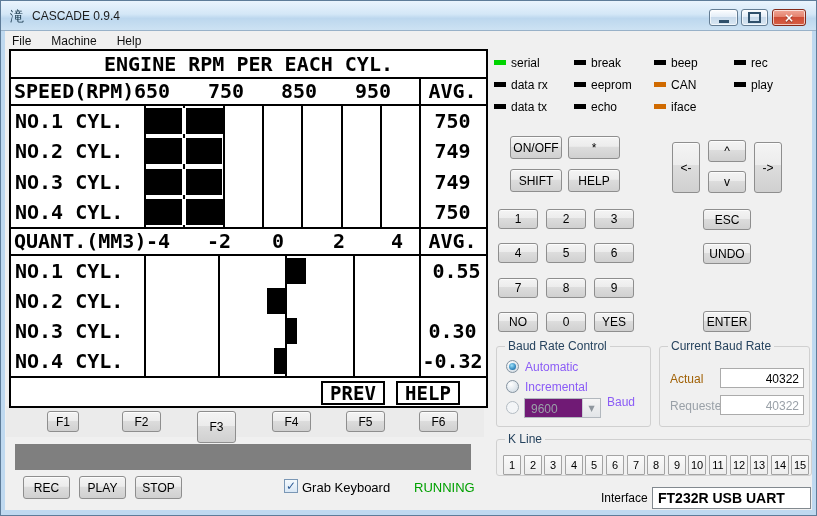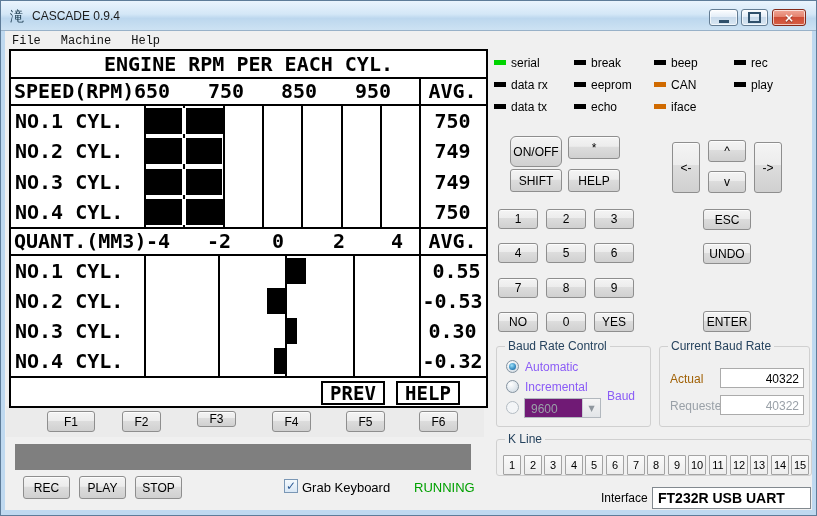--- a/index.html
+++ b/index.html
@@ -16,21 +16,21 @@
   .wbtn{position:absolute;top:8px;height:17px;border:1px solid #637c93;border-radius:3px;
     background:linear-gradient(#fdfeff,#e3edf7 45%,#c8daeb 50%,#d9e7f3);
     box-shadow:inset 0 0 0 1px rgba(255,255,255,.65);box-sizing:border-box;
     display:flex;align-items:center;justify-content:center;}
   .wbtn.close{background:linear-gradient(#f0a696,#e4836f 45%,#ce4c35 50%,#d65f45);border-color:#842a1a;}
   .glyph-min{width:10px;height:3px;background:#30506b;margin-top:7px;}
   .glyph-max{width:9px;height:7px;border:2px solid #30506b;}
   .glyph-close{color:#fff;font-size:12px;font-weight:bold;line-height:14px;
     text-shadow:0 1px 1px rgba(0,0,0,.4);font-family:"DejaVu Sans",sans-serif;}
   
-  #menubar{position:absolute;left:1px;top:30px;width:654px;height:18px;background:#f0f0f0;font-family:Liberation Mono, monospace;}
+  #menubar{position:absolute;left:1px;top:30px;width:654px;height:18px;background:#f0f0f0;}
   .menu-item{display:inline-block;padding:2px 10px 0 10px;font-size:12px;color:#111;height:16px;}
   
   .frame{position:absolute;background:#bfd9f0;}
   
   #lcd{position:absolute;left:8px;top:48px;width:475px;height:355px;background:#fff;
     border:2px solid #000;font-family:"DejaVu Sans Mono",monospace;font-weight:bold;color:#000;}
   #lcd div{position:absolute;box-sizing:border-box;}
   .hline,.vline{background:#000;}
   .lcd-title{font-size:20px;line-height:26px;text-align:center;white-space:pre;}
   .lcd-htext{font-size:20px;line-height:25px;white-space:pre;}
@@ -152,21 +152,20 @@
       <div class="lcd-tick" style="left: 408px; top: 178px; width: 67px; height: 25px;">AVG.</div>
       <div class="vline" style="left: 133px; top: 205px; width: 2px; height: 120px;"></div>
       <div class="vline" style="left: 207px; top: 205px; width: 2px; height: 120px;"></div>
       <div class="vline" style="left: 274px; top: 205px; width: 2px; height: 120px;"></div>
       <div class="vline" style="left: 342px; top: 205px; width: 2px; height: 120px;"></div>
       <div class="lcd-label" style="left: 4px; top: 205px; width: 128px; height: 30px;">NO.1 CYL.</div>
       <div class="bar" style="left: 276px; top: 207px; width: 19px; height: 26px;"></div>
       <div class="lcd-avg" style="left: 408px; top: 205px; width: 75px; height: 30px;">0.55</div>
       <div class="lcd-label" style="left: 4px; top: 235px; width: 128px; height: 30px;">NO.2 CYL.</div>
       <div class="bar" style="left: 256px; top: 237px; width: 18px; height: 26px;"></div>
-      <div class="lcd-avg" style="left: 408px; top: 235px; width: 67px; height: 30px;">-0.53</div>
       <div class="lcd-label" style="left: 4px; top: 265px; width: 128px; height: 30px;">NO.3 CYL.</div>
       <div class="bar" style="left: 276px; top: 267px; width: 10px; height: 26px;"></div>
       <div class="lcd-avg" style="left: 408px; top: 265px; width: 67px; height: 30px;">0.30</div>
       <div class="lcd-label" style="left: 4px; top: 295px; width: 128px; height: 30px;">NO.4 CYL.</div>
       <div class="bar" style="left: 263px; top: 297px; width: 11px; height: 26px;"></div>
       <div class="lcd-avg" style="left: 408px; top: 295px; width: 67px; height: 30px;">-0.32</div>
       <div class="lcd-btn" style="left: 310px; top: 330px; width: 64px; height: 24px;">PREV</div>
       <div class="lcd-btn" style="left: 385px; top: 330px; width: 64px; height: 24px;">HELP</div>
     </div>
 
@@ -182,21 +181,21 @@
     <span class="gb-label">Baud Rate Control</span>
     <span class="radio checked" style="left:9px;top:13px;"></span>
     <span class="radio-label" style="left:28px;top:13px;">Automatic</span>
     <span class="radio" style="left:9px;top:33px;"></span>
     <span class="radio-label" style="left:28px;top:33px;">Incremental</span>
     <span class="radio disabled" style="left:9px;top:54px;"></span>
     <div class="combo" style="left:27px;top:51px;width:77px;height:20px;">
       <span class="combo-text">9600</span>
       <span class="combo-arrow">▼</span>
     </div>
-    <span class="radio-label" style="left:110px;top:42px;">Baud</span>
+    <span class="radio-label" style="left:110px;top:48px;">Baud</span>
   </div>
 
   <div class="groupbox" id="current-baud-group" style="left:658px;top:345px;width:151px;height:81px;">
     <span class="gb-label">Current Baud Rate</span>
     <span class="label12" style="left:10px;top:25px;">Actual</span>
     <div class="field" style="left:60px;top:21px;width:84px;height:20px;">40322</div>
     <span class="label12 gray" style="left:10px;top:52px;">Requested</span>
     <div class="field gray" style="left:60px;top:48px;width:84px;height:20px;">40322</div>
   </div>
 
@@ -240,21 +239,21 @@
     <div class="led" style="left: 653px; top: 59px; background: rgb(0, 0, 0);"></div>
     <span class="led-label" style="left: 670px; top: 55px;">beep</span>
     <div class="led" style="left: 653px; top: 81px; background: rgb(208, 106, 0);"></div>
     <span class="led-label" style="left: 670px; top: 77px;">CAN</span>
     <div class="led" style="left: 653px; top: 103px; background: rgb(208, 106, 0);"></div>
     <span class="led-label" style="left: 670px; top: 99px;">iface</span>
     <div class="led" style="left: 733px; top: 59px; background: rgb(0, 0, 0);"></div>
     <span class="led-label" style="left: 750px; top: 55px;">rec</span>
     <div class="led" style="left: 733px; top: 81px; background: rgb(0, 0, 0);"></div>
     <span class="led-label" style="left: 750px; top: 77px;">play</span>
-    <div class="btn" style="left: 509px; top: 135px; width: 52px; height: 31px; border-radius: 6px;">ON/OFF</div>
+    <div class="btn" style="left: 509px; top: 135px; width: 52px; height: 23px;">ON/OFF</div>
     <div class="btn" style="left: 567px; top: 135px; width: 52px; height: 23px;">*</div>
     <div class="btn" style="left: 509px; top: 168px; width: 52px; height: 23px;">SHIFT</div>
     <div class="btn" style="left: 567px; top: 168px; width: 52px; height: 23px;">HELP</div>
     <div class="btn" style="left: 497px; top: 208px; width: 40px; height: 20px;">1</div>
     <div class="btn" style="left: 545px; top: 208px; width: 40px; height: 20px;">2</div>
     <div class="btn" style="left: 593px; top: 208px; width: 40px; height: 20px;">3</div>
     <div class="btn" style="left: 497px; top: 242px; width: 40px; height: 20px;">4</div>
     <div class="btn" style="left: 545px; top: 242px; width: 40px; height: 20px;">5</div>
     <div class="btn" style="left: 593px; top: 242px; width: 40px; height: 20px;">6</div>
     <div class="btn" style="left: 497px; top: 277px; width: 40px; height: 20px;">7</div>
@@ -263,22 +262,22 @@
     <div class="btn" style="left: 497px; top: 311px; width: 40px; height: 20px;">NO</div>
     <div class="btn" style="left: 545px; top: 311px; width: 40px; height: 20px;">0</div>
     <div class="btn" style="left: 593px; top: 311px; width: 40px; height: 20px;">YES</div>
     <div class="btn" style="left: 671px; top: 141px; width: 28px; height: 51px;">&lt;-</div>
     <div class="btn" style="left: 707px; top: 139px; width: 38px; height: 22px;">^</div>
     <div class="btn" style="left: 707px; top: 170px; width: 38px; height: 22px;">v</div>
     <div class="btn" style="left: 753px; top: 141px; width: 28px; height: 51px;">-&gt;</div>
     <div class="btn" style="left: 702px; top: 208px; width: 48px; height: 21px;">ESC</div>
     <div class="btn" style="left: 702px; top: 242px; width: 48px; height: 21px;">UNDO</div>
     <div class="btn" style="left: 702px; top: 310px; width: 48px; height: 21px;">ENTER</div>
-    <div class="btn" style="left: 46px; top: 410px; width: 48px; height: 21px;">F1</div>
+    <div class="btn" style="left: 46px; top: 410px; width: 32px; height: 21px;">F1</div>
     <div class="btn" style="left: 121px; top: 410px; width: 39px; height: 21px;">F2</div>
-    <div class="btn" style="left: 196px; top: 410px; width: 39px; height: 16px;">F3</div>
+    <div class="btn" style="left: 196px; top: 410px; width: 39px; height: 32px;">F3</div>
     <div class="btn" style="left: 271px; top: 410px; width: 39px; height: 21px;">F4</div>
     <div class="btn" style="left: 345px; top: 410px; width: 39px; height: 21px;">F5</div>
     <div class="btn" style="left: 418px; top: 410px; width: 39px; height: 21px;">F6</div>
     <div class="btn" style="left: 22px; top: 475px; width: 47px; height: 23px;">REC</div>
     <div class="btn" style="left: 78px; top: 475px; width: 47px; height: 23px;">PLAY</div>
     <div class="btn" style="left: 134px; top: 475px; width: 47px; height: 23px;">STOP</div>
   </div>
 
 </body></html>

